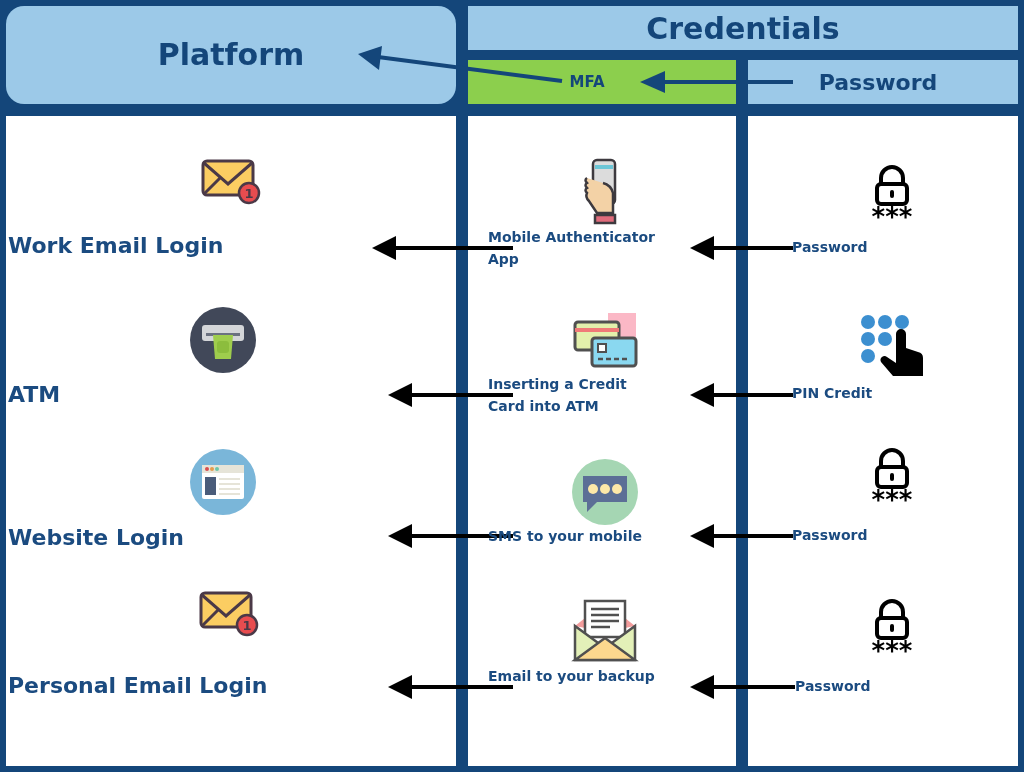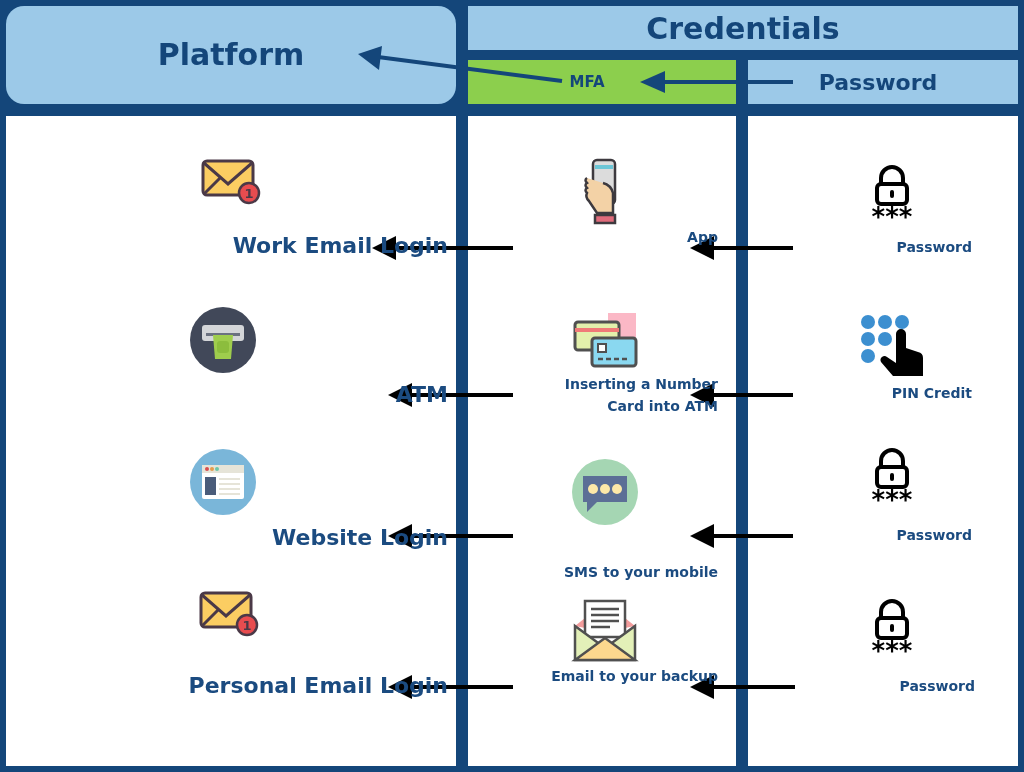--- a/index.html
+++ b/index.html
@@ -1,20 +1,20 @@
 <!DOCTYPE html>
 <html><head>
 <meta charset="utf-8">
 <style>
   html,body{margin:0;padding:0;}
   body{width:1024px;height:772px;background:#14467a;position:relative;overflow:hidden;font-family:"DejaVu Sans","Liberation Sans",sans-serif;}
   .panel{position:absolute;}
   .hdr{background:#9cc9e8;display:flex;align-items:center;justify-content:center;color:#14467a;font-weight:bold;}
   .col{background:#ffffff;}
-  .lbl{position:absolute;color:#1b4b80;font-weight:bold;text-align:right;}
+  .lbl{position:absolute;color:#1b4b80;font-weight:bold;text-align:left;}
   .plat{font-size:22px;width:440px;left:8px;}
   .mid{font-size:14px;width:230px;left:488px;line-height:22px;}
   .cred{font-size:14px;width:180px;left:792px;}
   svg{position:absolute;overflow:visible;}
 </style>
 </head>
 <body>
 
 <div class="panel hdr" style="left:6px;top:6px;width:450px;height:98px;font-size:30px;border-radius:18px;">
   <span style="margin-top:-2px">Platform</span>
@@ -76,20 +76,21 @@
 </svg>
 <div class="lbl plat" style="top:233px;">Work Email Login</div>
 
 <svg style="left:583px;top:158px;width:40px;height:68px;" viewBox="0 0 40 68">
   <rect x="10" y="2" width="22" height="44" rx="4" fill="#dcdcdc" stroke="#3d3a3f" stroke-width="2.5"></rect>
   <rect x="12" y="7" width="18" height="4" fill="#6cc6d6"></rect>
   <path d="M4 20 q-3 2 0 5 q-3 2 0 5 q-3 2 0 5 q-2 4 2 8 l8 12 h16 l0 -20 q-2 -8 -10 -10" fill="#f3d2a6" stroke="#3d3a3f" stroke-width="2.5"></path>
   <rect x="12" y="57" width="20" height="8" fill="#e06b7b" stroke="#3d3a3f" stroke-width="2.5"></rect>
 </svg>
 <div class="lbl mid" style="top:226px;">
+  <div>Mobile Authenticator</div>
   <div>App</div>
 </div>
 
 <svg style="left:862px;top:164px;width:60px;height:62px;" viewBox="0 0 60 62">
   <path d="M19 20 v-6 a11 11 0 0 1 22 0 v6" fill="none" stroke="#000" stroke-width="4"></path>
   <rect x="15" y="20" width="30" height="20" rx="4" fill="#fff" stroke="#000" stroke-width="4"></rect>
   <rect x="28" y="26" width="4" height="8" rx="2" fill="#000"></rect>
   <text x="30" y="62" font-size="26" text-anchor="middle" font-weight="bold" fill="#000">***</text>
 </svg>
 <div class="lbl cred" style="top:239px;">Password</div>
@@ -105,21 +106,21 @@
 
 <svg style="left:572px;top:310px;width:68px;height:60px;" viewBox="0 0 68 60">
   <rect x="36" y="3" width="28" height="26" fill="#fbb8c6"></rect>
   <rect x="3" y="12" width="44" height="28" rx="3" fill="#e3f0ac" stroke="#505050" stroke-width="3"></rect>
   <rect x="3" y="18" width="44" height="4" fill="#f07a78"></rect>
   <rect x="20" y="28" width="44" height="28" rx="3" fill="#8ad8f0" stroke="#505050" stroke-width="3"></rect>
   <rect x="26" y="34" width="8" height="8" fill="#fff" stroke="#505050" stroke-width="2"></rect>
   <line x1="26" y1="49" x2="58" y2="49" stroke="#505050" stroke-width="2.5" stroke-dasharray="5 3"></line>
 </svg>
 <div class="lbl mid" style="top:373px;">
-  <div>Inserting a Number</div>
+  <div>Inserting a Credit</div>
   <div>Card into ATM</div>
 </div>
 
 <svg style="left:860px;top:314px;width:66px;height:64px;" viewBox="0 0 66 64">
   <circle cx="8" cy="8" r="7" fill="#3c8fd0"></circle>
     <circle cx="25" cy="8" r="7" fill="#3c8fd0"></circle>
     <circle cx="42" cy="8" r="7" fill="#3c8fd0"></circle>
   <circle cx="8" cy="25" r="7" fill="#3c8fd0"></circle>
     <circle cx="25" cy="25" r="7" fill="#3c8fd0"></circle>
   <circle cx="8" cy="42" r="7" fill="#3c8fd0"></circle>
@@ -142,21 +143,21 @@
 </svg>
 <div class="lbl plat" style="top:525px;">Website Login</div>
 
 <svg style="left:571px;top:458px;width:68px;height:68px;" viewBox="0 0 68 68">
   <circle cx="34" cy="34" r="33" fill="#a5d6b3"></circle>
   <path d="M12 18 h44 v26 h-30 l-10 10 v-10 h-4 z" fill="#5c6f96"></path>
   <circle cx="22" cy="31" r="5" fill="#fde8a8"></circle>
     <circle cx="34" cy="31" r="5" fill="#fde8a8"></circle>
     <circle cx="46" cy="31" r="5" fill="#fde8a8"></circle>
 </svg>
-<div class="lbl mid" style="top:525px;margin-top:36px;">
+<div class="lbl mid" style="top:525px;">
   <div>SMS to your mobile</div>
 </div>
 
 <svg style="left:862px;top:447px;width:60px;height:62px;" viewBox="0 0 60 62">
   <path d="M19 20 v-6 a11 11 0 0 1 22 0 v6" fill="none" stroke="#000" stroke-width="4"></path>
   <rect x="15" y="20" width="30" height="20" rx="4" fill="#fff" stroke="#000" stroke-width="4"></rect>
   <rect x="28" y="26" width="4" height="8" rx="2" fill="#000"></rect>
   <text x="30" y="62" font-size="26" text-anchor="middle" font-weight="bold" fill="#000">***</text>
 </svg>
 <div class="lbl cred" style="top:527px;">Password</div>

